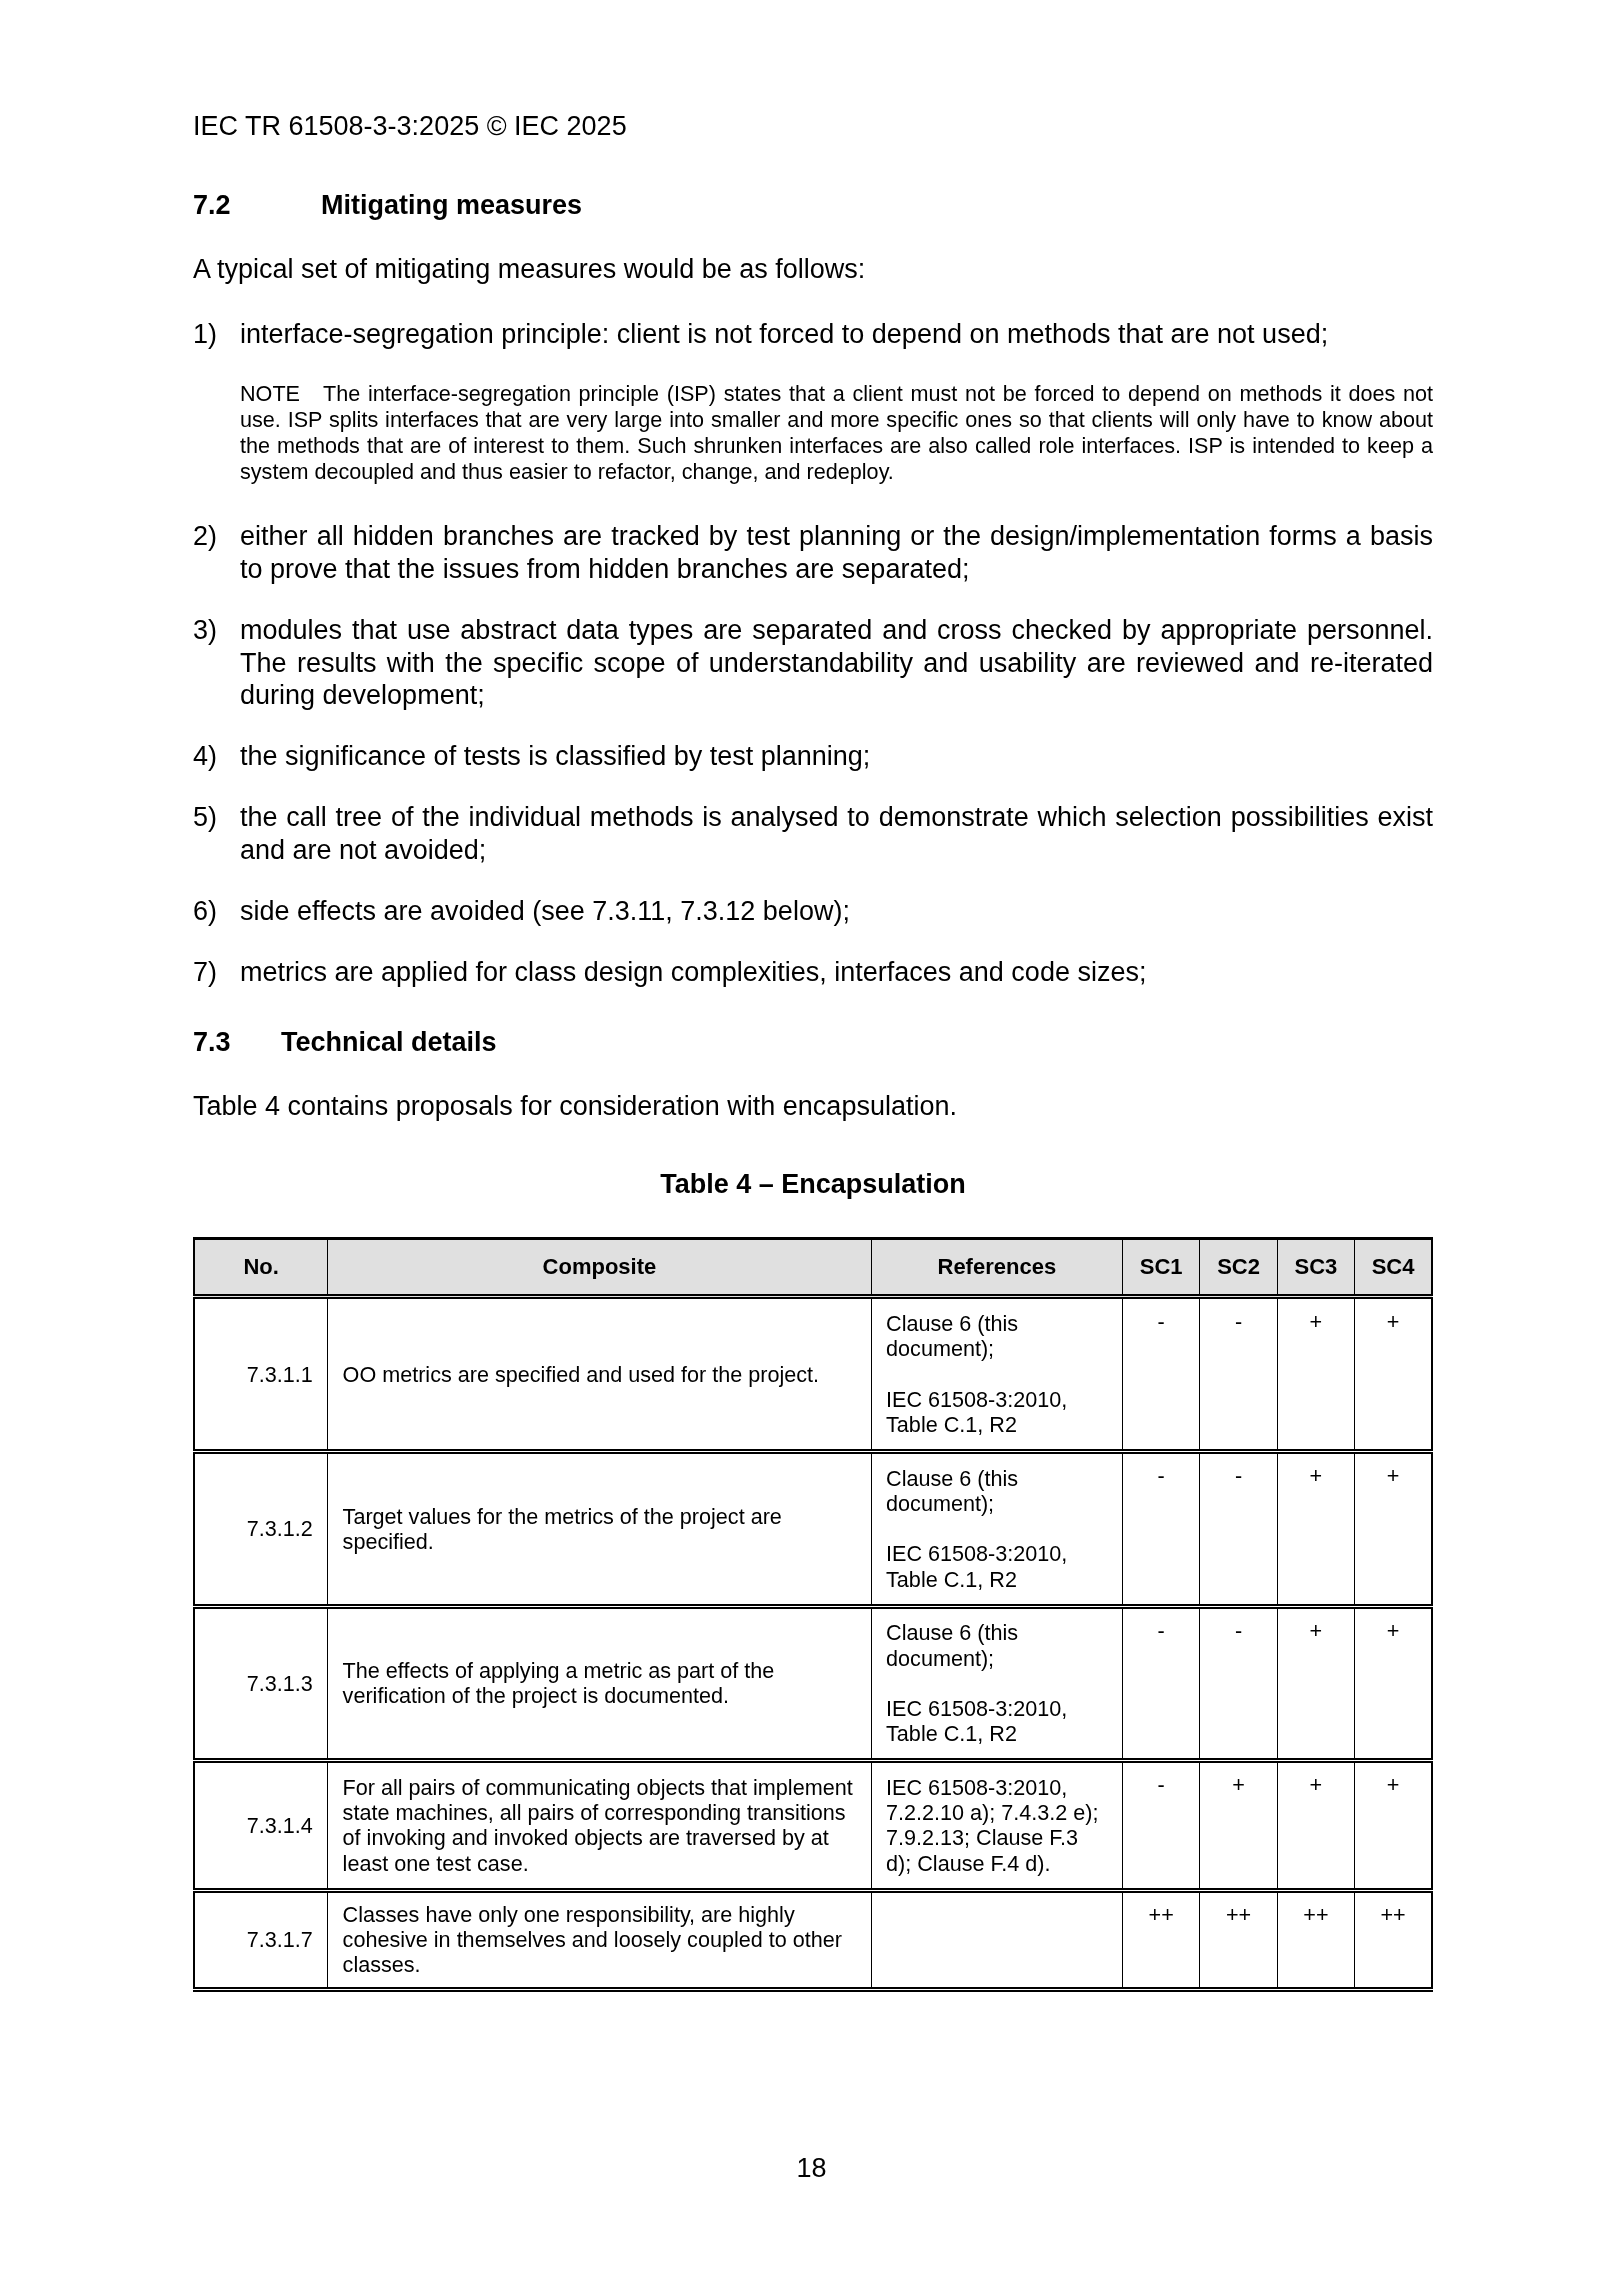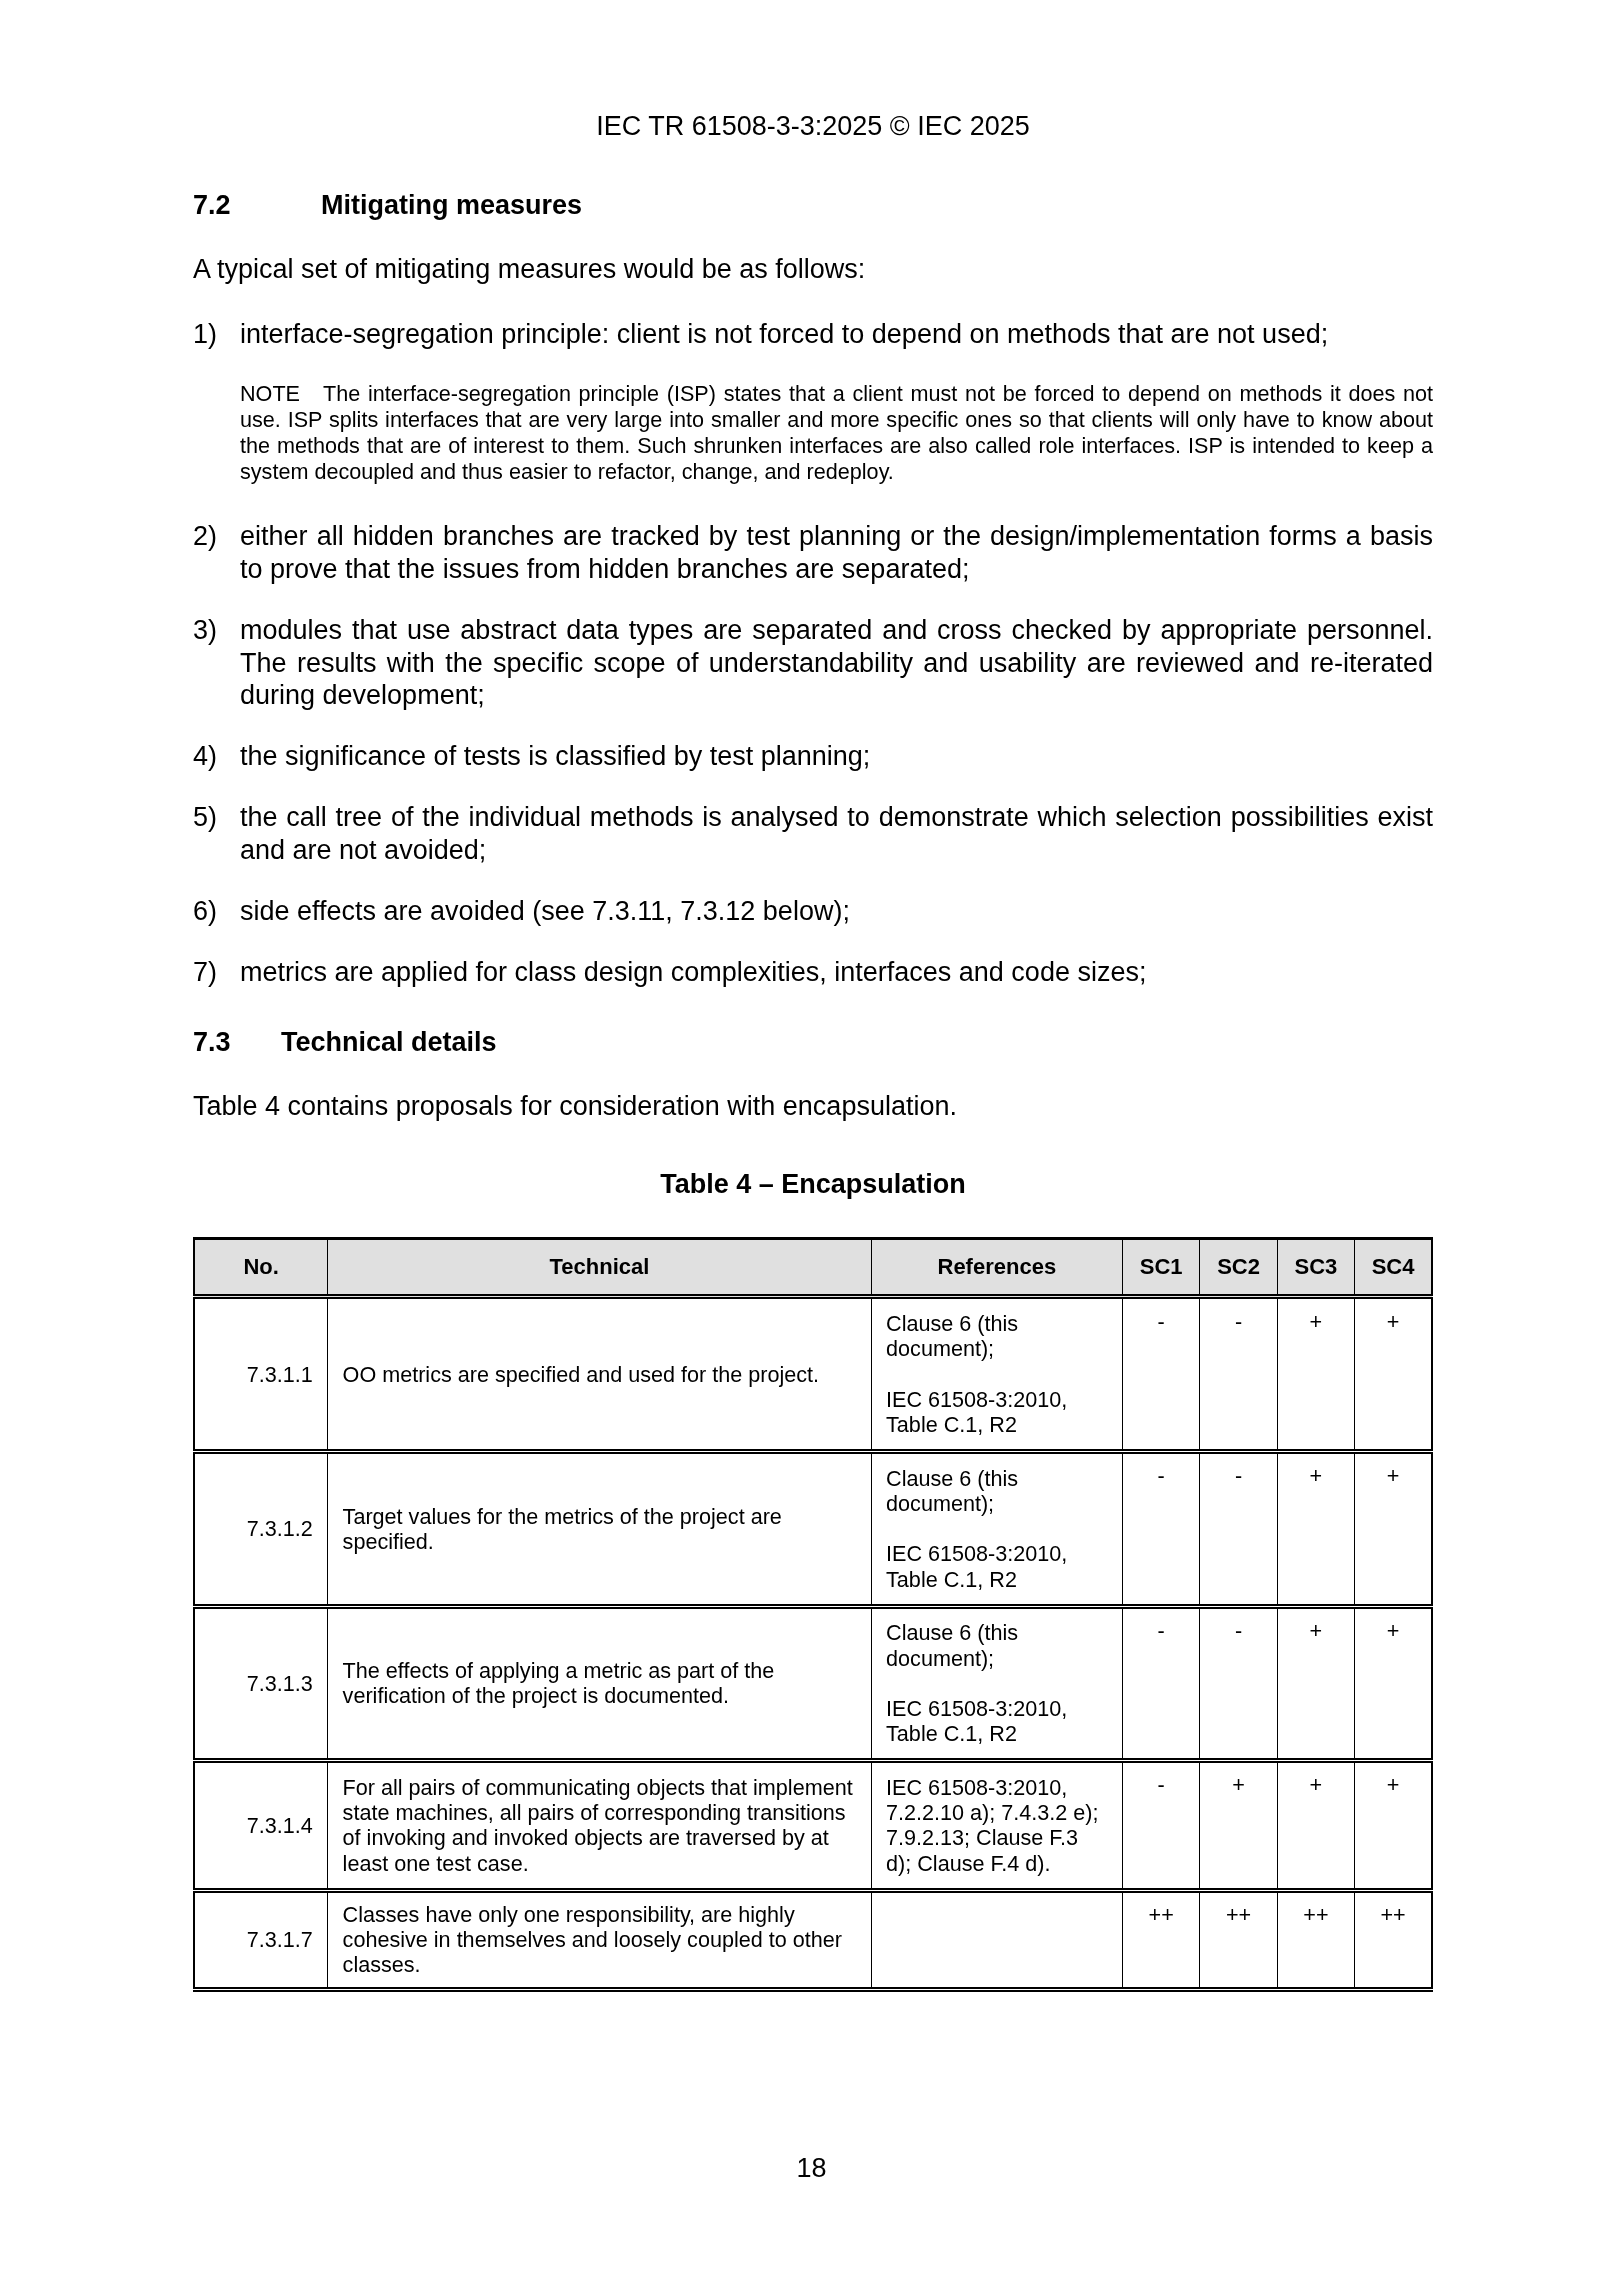--- a/index.html
+++ b/index.html
@@ -7,21 +7,21 @@
     width: 1623px;
     height: 2295px;
     box-sizing: border-box;
     padding: 110px 190px 0 193px;
     position: relative;
     background: #ffffff;
     color: #000000;
     font-family: "Liberation Sans", "DejaVu Sans", sans-serif;
   }
   .running-header {
-    text-align: center;
+    text-align: left;
     font-size: 27px;
     line-height: 1.2;
     margin: 0 0 47px 0;
   }
   .heading {
     display: flex;
     font-weight: bold;
     font-size: 27px;
     line-height: 1.2;
     margin: 37px 0 31px 0;
@@ -166,21 +166,21 @@
       <col style="width:43.9%">
       <col style="width:20.3%">
       <col style="width:6.25%">
       <col style="width:6.25%">
       <col style="width:6.25%">
       <col style="width:6.25%">
     </colgroup>
     <thead>
       <tr>
         <th>No.</th>
-        <th>Technical</th>
+        <th>Composite</th>
         <th>References</th>
         <th>SC1</th>
         <th>SC2</th>
         <th>SC3</th>
         <th>SC4</th>
       </tr>
     </thead>
     <tbody>
       <tr>
         <td class="c-no">7.3.1.1</td>

